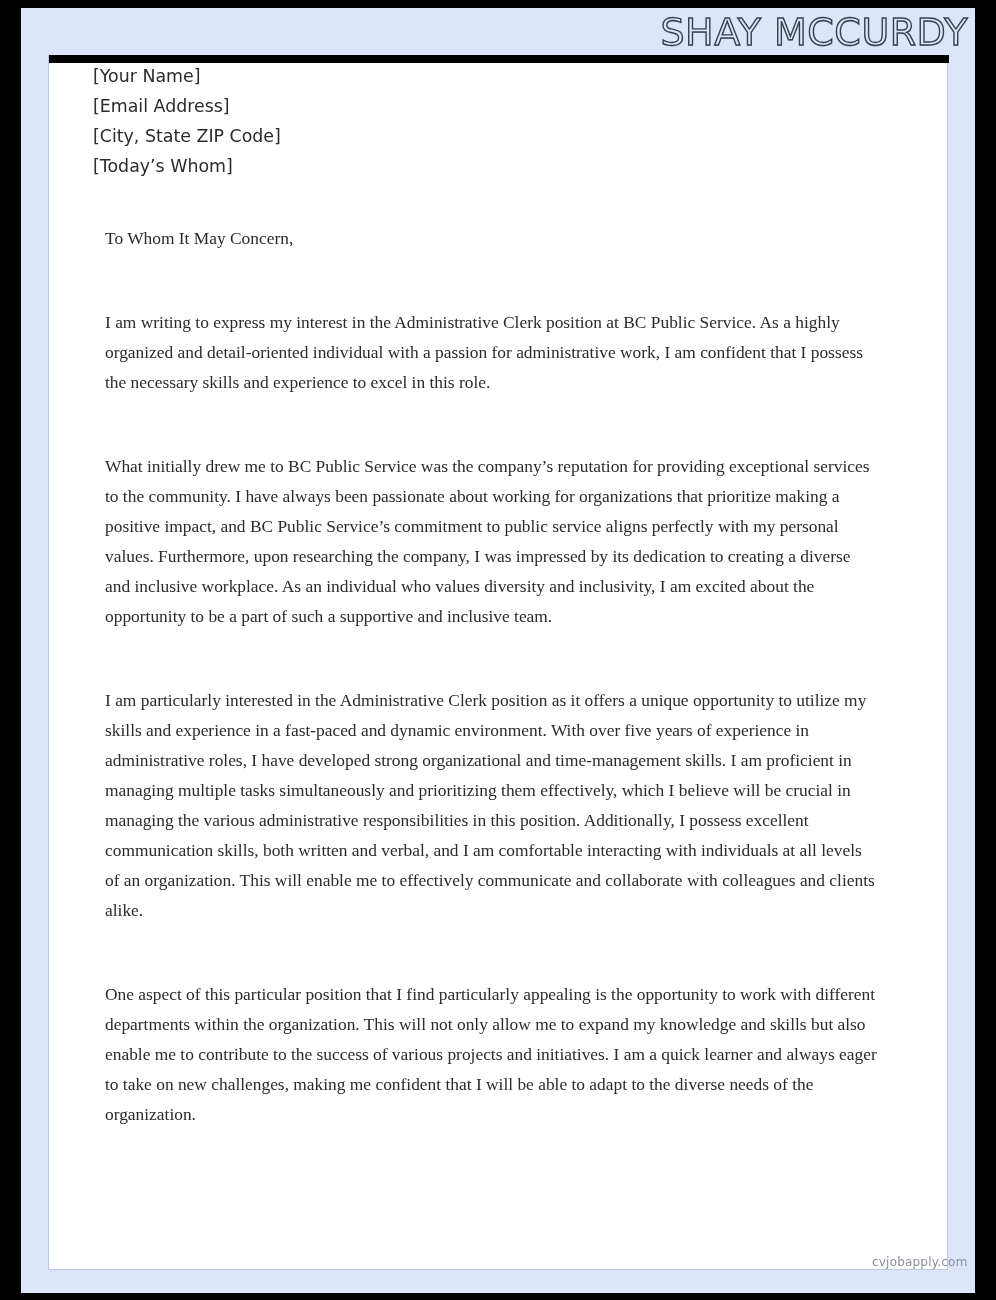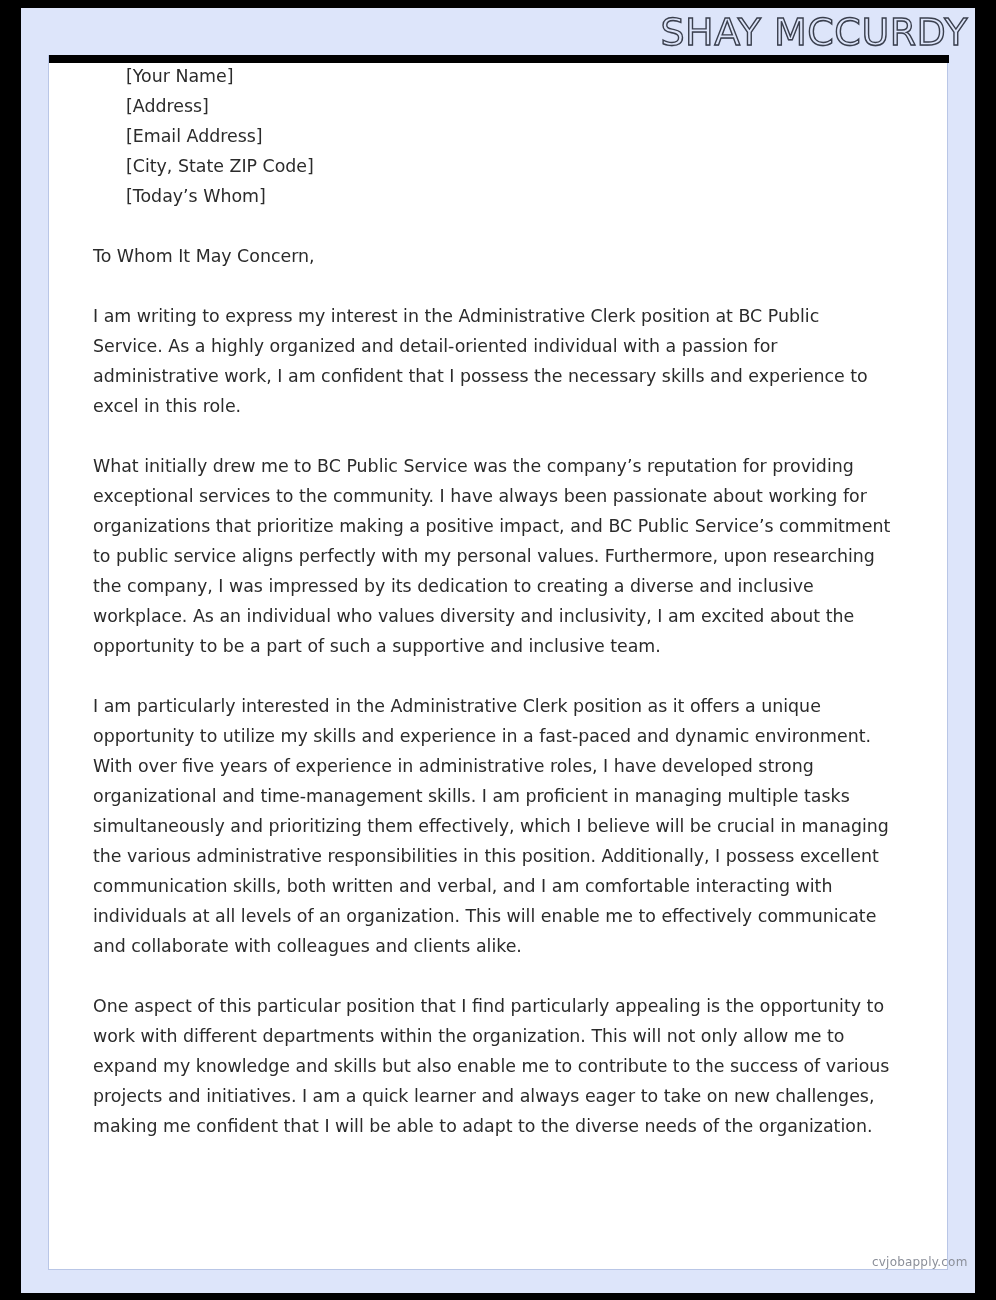--- a/index.html
+++ b/index.html
@@ -85,24 +85,24 @@
     left: 72px;
     top: 53px;
     width: 798px;
     font-size: 17.4px;
     line-height: 30px;
     color: #2b2b2b;
     font-family: "DejaVu Sans", "Liberation Sans", sans-serif;
   }
   .sender-line {
     white-space: pre;
-    margin-left: 33px;
   }
   .letter-para {
-    margin: 0;
+    margin: 12px;
+    font-family: Liberation Serif, serif;
   }
   .spacer-line {
     height: 30px;
   }
 
   
   #watermark {
     position: absolute;
     left: 845px;
     top: 1247px;
@@ -126,21 +126,20 @@
       <div id="applicant-name">SHAY MCCURDY</div>
     </div>
 
     <div id="letter-card">
       <div id="card-top-rule"></div>
     </div>
 
     <div id="letter-body">
 
       <div class="sender-line">[Your Name]</div>
-      <div class="sender-line">[Address]</div>
       <div class="sender-line">[Email Address]</div>
       <div class="sender-line">[City, State ZIP Code]</div>
       <div class="sender-line">[Today’s Whom]</div>
 
       <div class="spacer-line"></div>
 
       <div class="letter-para">To Whom It May Concern,</div>
 
       <div class="spacer-line"></div>
 

